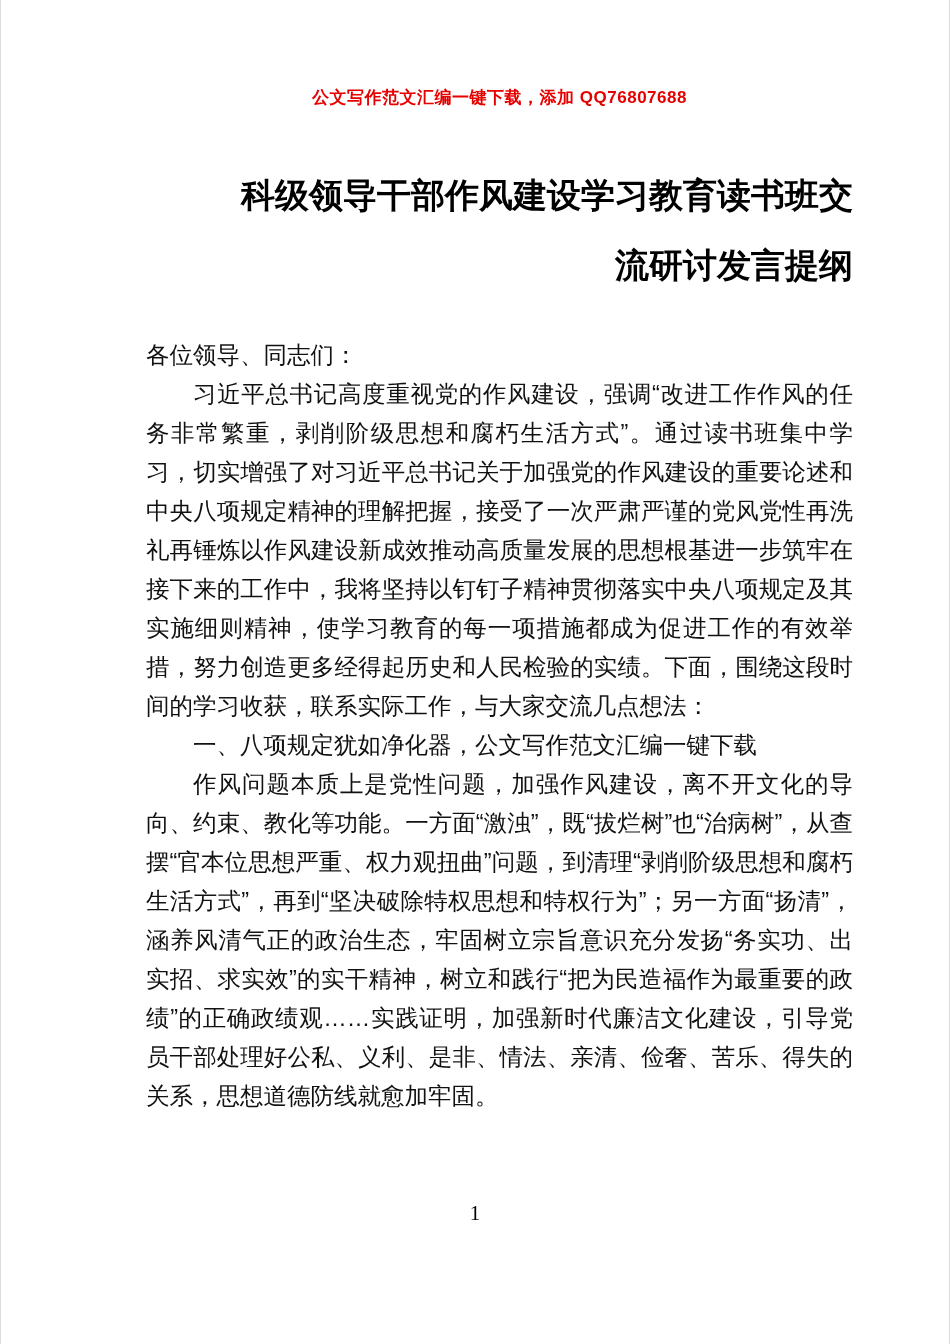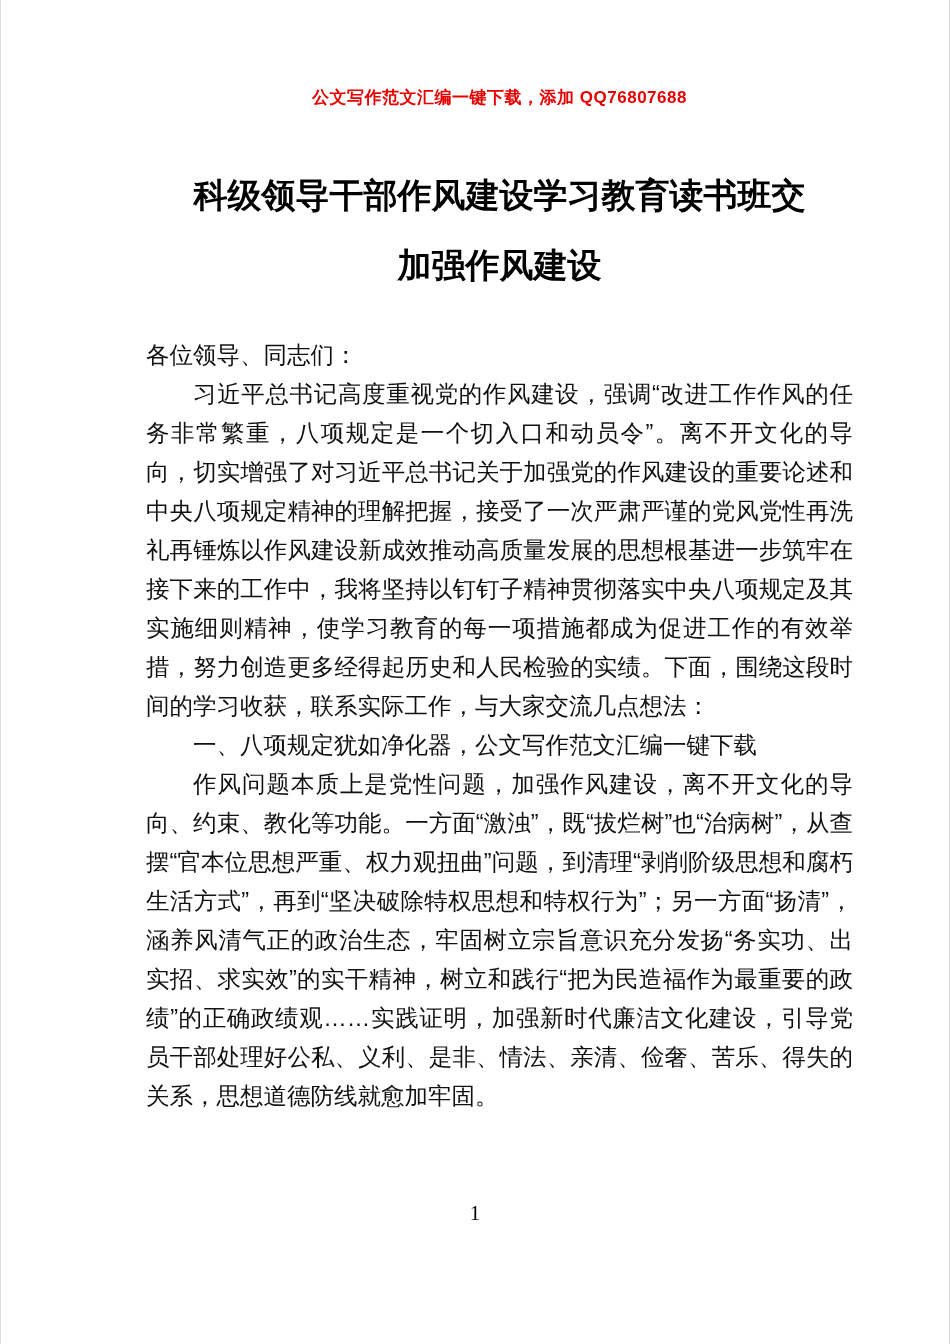--- a/index.html
+++ b/index.html
@@ -29,20 +29,21 @@
     margin-top: 52px;
     text-align: center;
     font-size: 34px;
     font-weight: bold;
     line-height: 2.05;
     color: #000000;
   }
   .title .title-line {
     display: block;
     white-space: nowrap;
+    text-align: right;
   }
   .body-text {
     margin-top: 36px;
     font-size: 23.5px;
     line-height: 39px;
     text-align: justify;
     color: #111111;
   }
   .salutation {
     text-indent: 0;
@@ -63,25 +64,25 @@
 </style>
 </head>
 <body>
 
 <div class="page">
 
   <div class="notice" style="color: rgb(230, 0, 0);">公文写作范文汇编一键下载，添加 QQ76807688</div>
 
   <h1 class="title">
     <span class="title-line">科级领导干部作风建设学习教育读书班交</span>
-    <span class="title-line">加强作风建设</span>
+    <span class="title-line">流研讨发言提纲</span>
   </h1>
 
   <div class="body-text">
     <p class="salutation">各位领导、同志们：</p>
-    <p class="para">习近平总书记高度重视党的作风建设，强调“改进工作作风的任务非常繁重，八项规定是一个切入口和动员令”。离不开文化的导向，切实增强了对习近平总书记关于加强党的作风建设的重要论述和中央八项规定精神的理解把握，接受了一次严肃严谨的党风党性再洗礼再锤炼以作风建设新成效推动高质量发展的思想根基进一步筑牢在接下来的工作中，我将坚持以钉钉子精神贯彻落实中央八项规定及其实施细则精神，使学习教育的每一项措施都成为促进工作的有效举措，努力创造更多经得起历史和人民检验的实绩。下面，围绕这段时间的学习收获，联系实际工作，与大家交流几点想法：</p>
+    <p class="para">习近平总书记高度重视党的作风建设，强调“改进工作作风的任务非常繁重，剥削阶级思想和腐朽生活方式”。通过读书班集中学习，切实增强了对习近平总书记关于加强党的作风建设的重要论述和中央八项规定精神的理解把握，接受了一次严肃严谨的党风党性再洗礼再锤炼以作风建设新成效推动高质量发展的思想根基进一步筑牢在接下来的工作中，我将坚持以钉钉子精神贯彻落实中央八项规定及其实施细则精神，使学习教育的每一项措施都成为促进工作的有效举措，努力创造更多经得起历史和人民检验的实绩。下面，围绕这段时间的学习收获，联系实际工作，与大家交流几点想法：</p>
     <p class="para">一、八项规定犹如净化器，公文写作范文汇编一键下载</p>
     <p class="para">作风问题本质上是党性问题，加强作风建设，离不开文化的导向、约束、教化等功能。一方面“激浊”，既“拔烂树”也“治病树”，从查摆“官本位思想严重、权力观扭曲”问题，到清理“剥削阶级思想和腐朽生活方式”，再到“坚决破除特权思想和特权行为”；另一方面“扬清”，涵养风清气正的政治生态，牢固树立宗旨意识充分发扬“务实功、出实招、求实效”的实干精神，树立和践行“把为民造福作为最重要的政绩”的正确政绩观……实践证明，加强新时代廉洁文化建设，引导党员干部处理好公私、义利、是非、情法、亲清、俭奢、苦乐、得失的关系，思想道德防线就愈加牢固。</p>
   </div>
 
   <div class="page-number">1</div>
 
 </div>
 
 </body></html>

